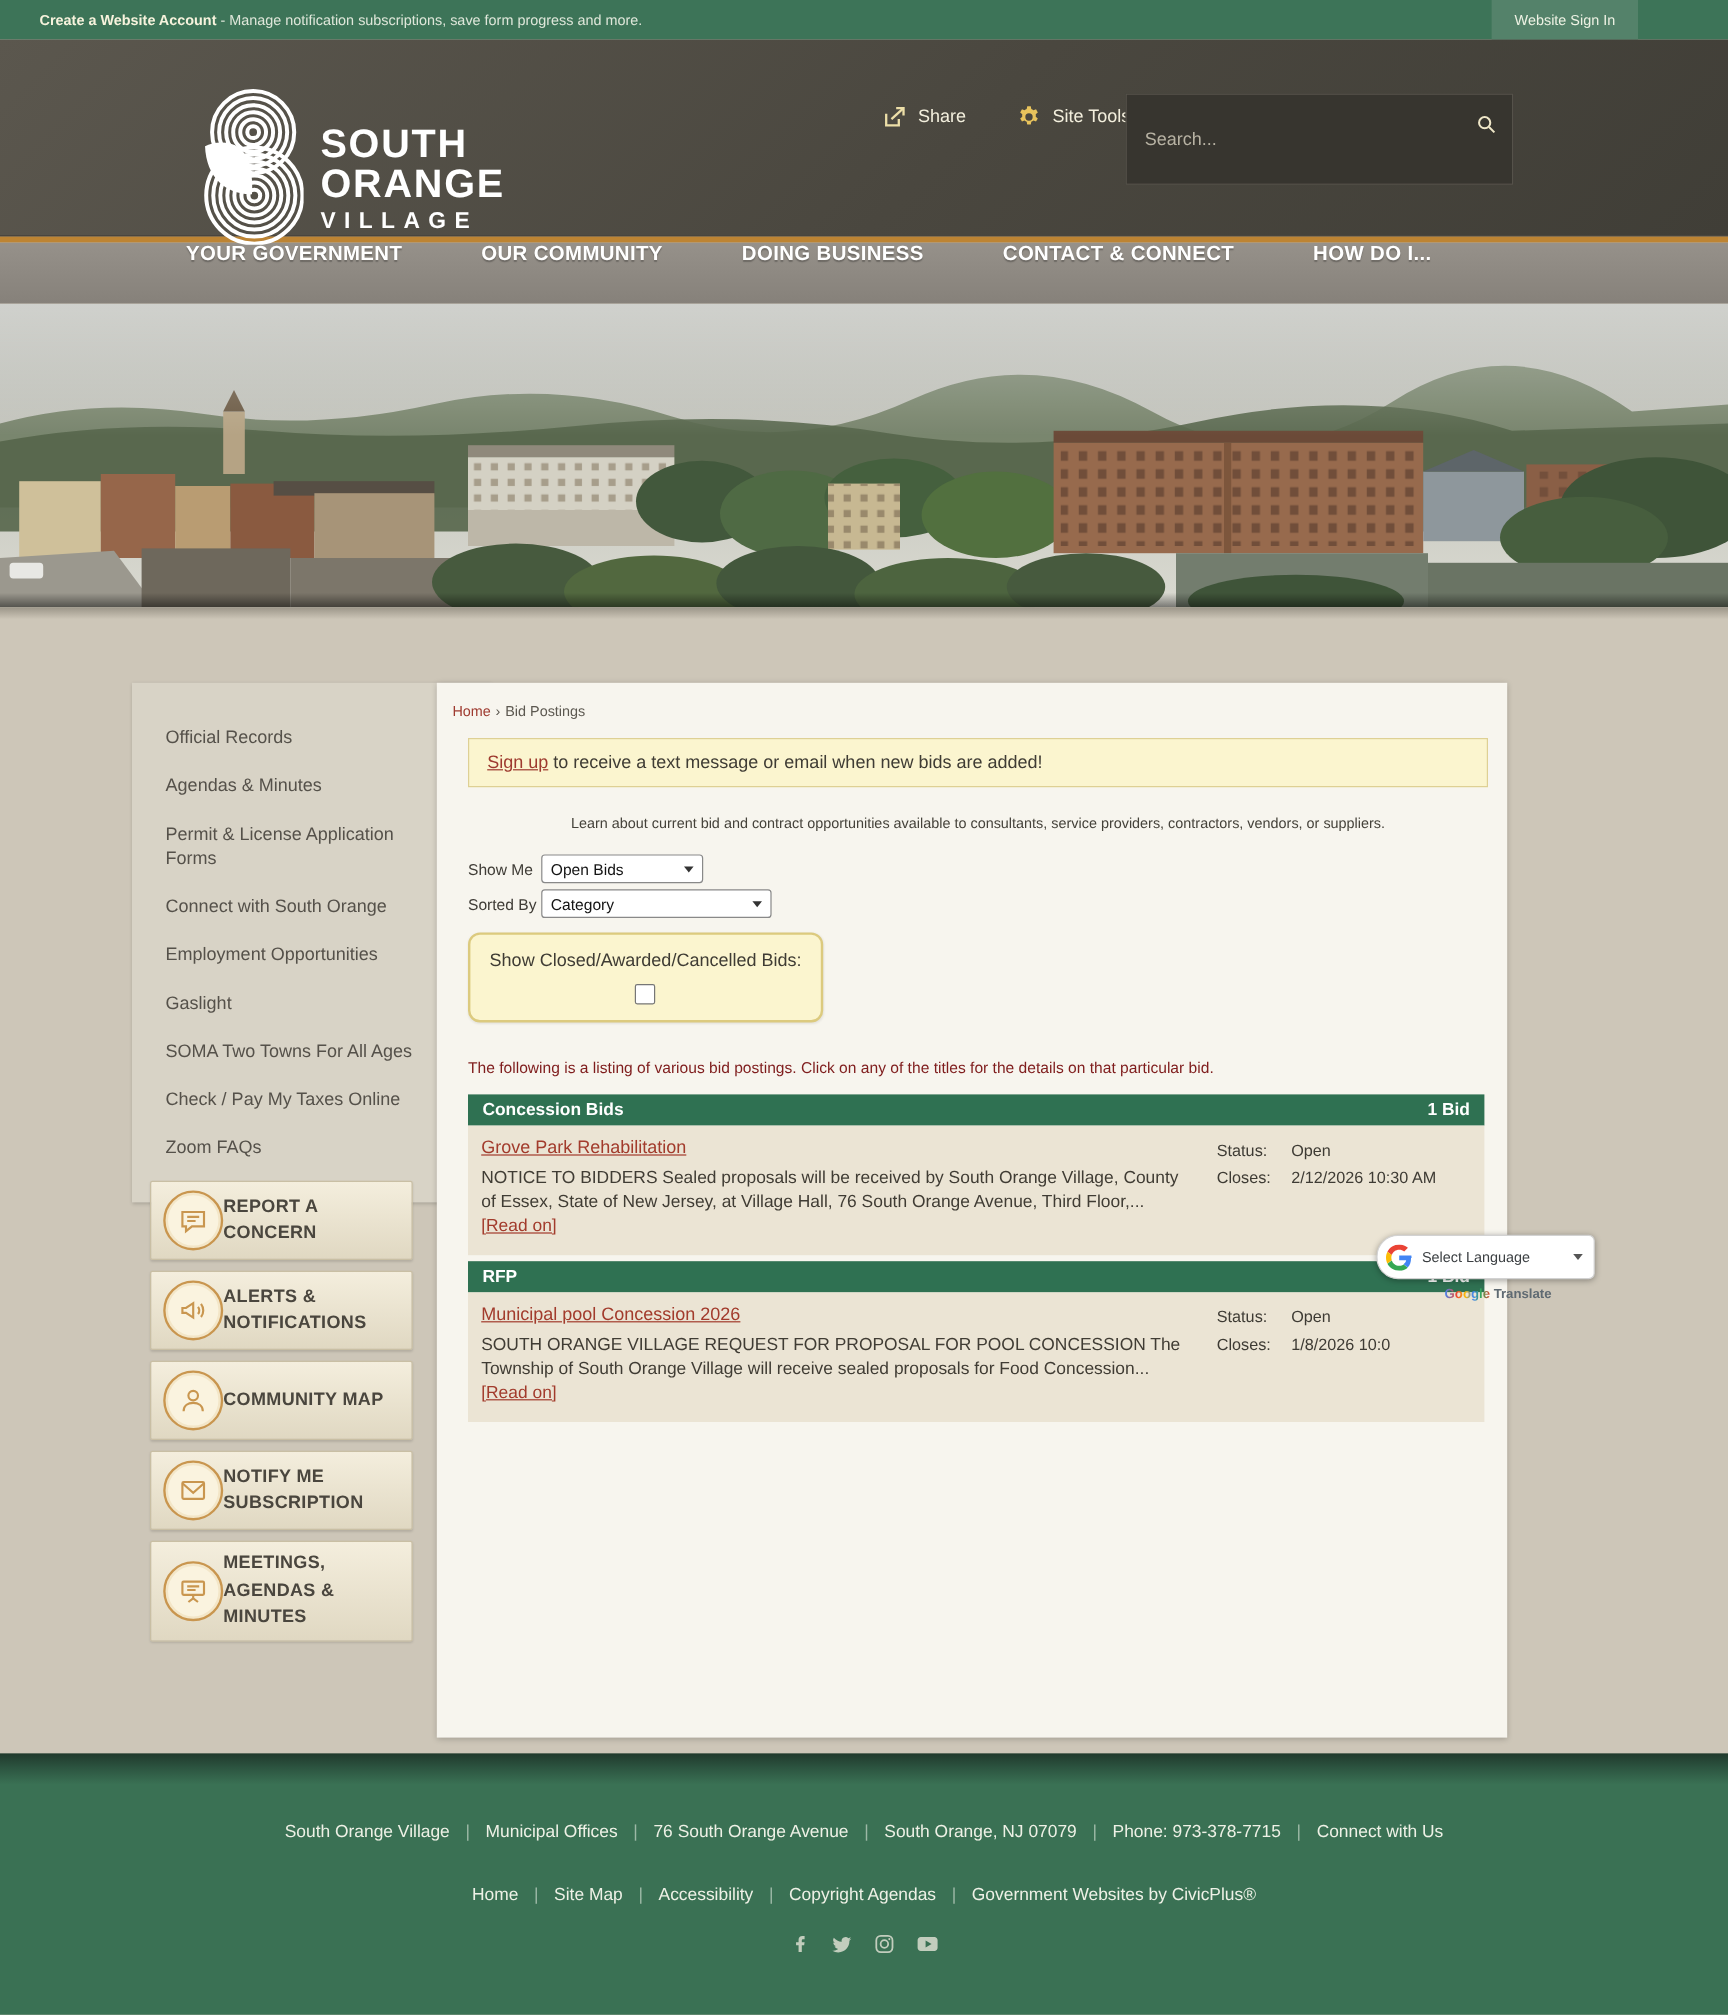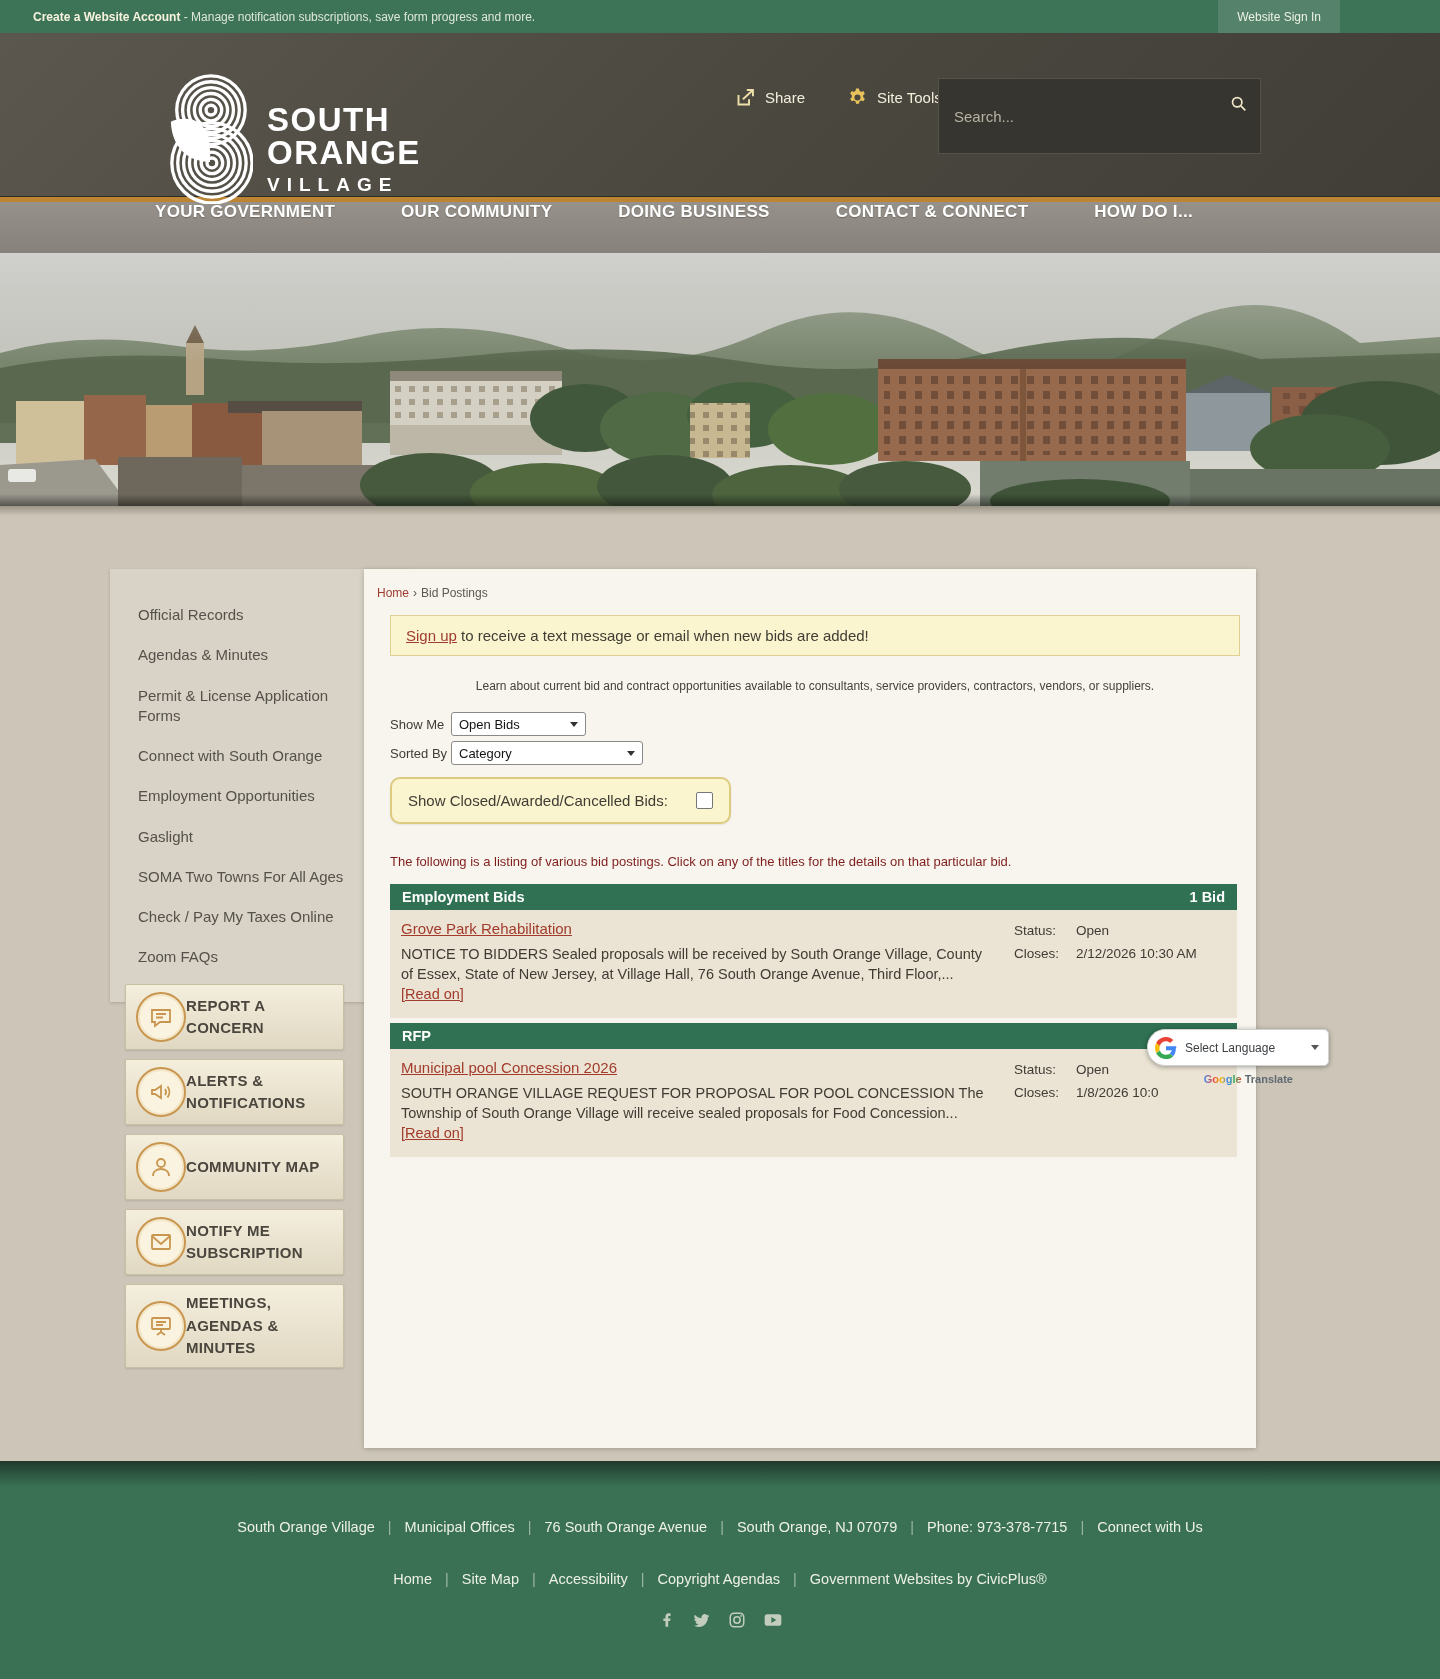--- a/index.html
+++ b/index.html
@@ -3,21 +3,21 @@
 <meta charset="utf-8">
 <style>
   html,body{margin:0;padding:0;}
   body{width:1440px;font-family:"Liberation Sans",sans-serif;background:#cdc6b8;}
   .page{position:relative;width:1440px;height:1679px;overflow:hidden;}
 
   
   .topbar{height:33px;background:#3d7458;display:flex;align-items:center;justify-content:space-between;}
   .topbar-left{padding-left:33px;font-size:12px;color:#dfe7da;}
   .topbar-left b{color:#f7f3dd;cursor:pointer;}
-  .signin-btn{height:33px;padding:0 19px;margin-right:100px;background:#54826a;color:#eef2e4;font-size:12px;display:flex;align-items:center;cursor:pointer;}
+  .signin-btn{height:33px;padding:0 19px;margin-right:75px;background:#54826a;color:#eef2e4;font-size:12px;display:flex;align-items:center;cursor:pointer;}
 
   
   .site-header{position:relative;height:163px;background:linear-gradient(135deg,#5b574e 0%,#4a473f 55%,#403e37 100%);border-bottom:1px solid #2e2c27;}
   .logo{position:absolute;left:165px;top:38px;display:flex;gap:14px;cursor:pointer;}
   .logo-icon{width:88px;height:133px;}
   .logo-text{display:flex;flex-direction:column;justify-content:flex-end;padding-bottom:8px;color:#fff;}
   .logo-l1,.logo-l2{font-size:33px;font-weight:bold;letter-spacing:1.5px;line-height:1.0;}
   .logo-l3{font-size:19px;font-weight:bold;letter-spacing:7px;margin-top:5px;}
   .header-tools{position:absolute;left:735px;top:54px;display:flex;gap:42px;align-items:center;}
   .tool{display:flex;align-items:center;gap:9px;color:#f3efdd;font-size:15px;cursor:pointer;}
@@ -56,21 +56,21 @@
   .notice{margin-top:15px;background:#fbf5cf;border:1px solid #ded094;padding:11px 15px;font-size:15px;color:#3f3c34;}
   .notice a{color:#9e3a2f;text-decoration:underline;cursor:pointer;}
   .intro{margin-top:23px;font-size:12px;color:#45423a;text-align:center;}
   .filters{margin-top:19px;}
   .filter-row{display:flex;align-items:center;margin-bottom:5px;font-size:13px;color:#3f3c36;}
   .filter-row .flabel{width:61px;}
   .fake-select{height:22px;background:#fff;border:1px solid #898989;border-radius:3px;display:flex;align-items:center;justify-content:space-between;padding:0 7px;font-size:13px;color:#141414;cursor:pointer;}
   .sel-1{width:119px;}
   .sel-2{width:176px;}
   .sel-caret{width:0;height:0;border-left:4px solid transparent;border-right:4px solid transparent;border-top:5px solid #333;}
-  .closed-box{margin-top:12px;display:flex;width:fit-content;align-items:center;gap:28px;background:#fbf5cf;border:2px solid #dcca7e;border-radius:10px;padding:13px 16px;font-size:15px;color:#3f3c34;box-shadow:0 1px 2px rgba(0,0,0,.08);}
+  .closed-box{margin-top:12px;display:flex;width:fit-content;align-items:center;gap:11px;background:#fbf5cf;border:2px solid #dcca7e;border-radius:10px;padding:13px 16px;font-size:15px;color:#3f3c34;box-shadow:0 1px 2px rgba(0,0,0,.08);flex-direction:column;}
   .checkbox{width:15px;height:15px;background:#fff;border:1.5px solid #767676;border-radius:2px;cursor:pointer;}
   .listing-intro{margin-top:30px;font-size:13px;color:#7f1d1d;}
 
   .bid-table{margin-top:15px;margin-right:3px;}
   .bid-section{margin-bottom:5px;}
   .section-header{background:#2f7152;color:#fff;display:flex;justify-content:space-between;align-items:center;padding:5px 12px;font-size:14.5px;font-weight:bold;}
   .bid-row{background:#ebe4d4;display:flex;padding:10px 11px 14px;}
   .bid-main{width:590px;margin-right:auto;}
   .bid-title{color:#a23b2c;font-size:15px;text-decoration:underline;cursor:pointer;display:inline-block;}
   .bid-desc{margin-top:6px;font-size:14.5px;color:#403c34;line-height:1.38;}
@@ -334,21 +334,21 @@
             <span class="checkbox"></span>
           </div>
         </div>
 
         <p class="listing-intro">The following is a listing of various bid postings. Click on any of the titles for the details on that particular bid.</p>
 
         <div class="bid-table">
 
           <div class="bid-section">
             <div class="section-header">
-              <span>Employment Bids</span>
+              <span>Concession Bids</span>
               <span>1 Bid</span>
             </div>
             <div class="bid-row">
               <div class="bid-main">
                 <a class="bid-title">Grove Park Rehabilitation</a>
                 <div class="bid-desc">
                   <span>NOTICE TO BIDDERS Sealed proposals will be received by South Orange Village, County of Essex, State of New Jersey, at Village Hall, 76 South Orange Avenue, Third Floor,...</span><a class="read-on">[Read on]</a>
                 </div>
               </div>
               <div class="bid-status">

